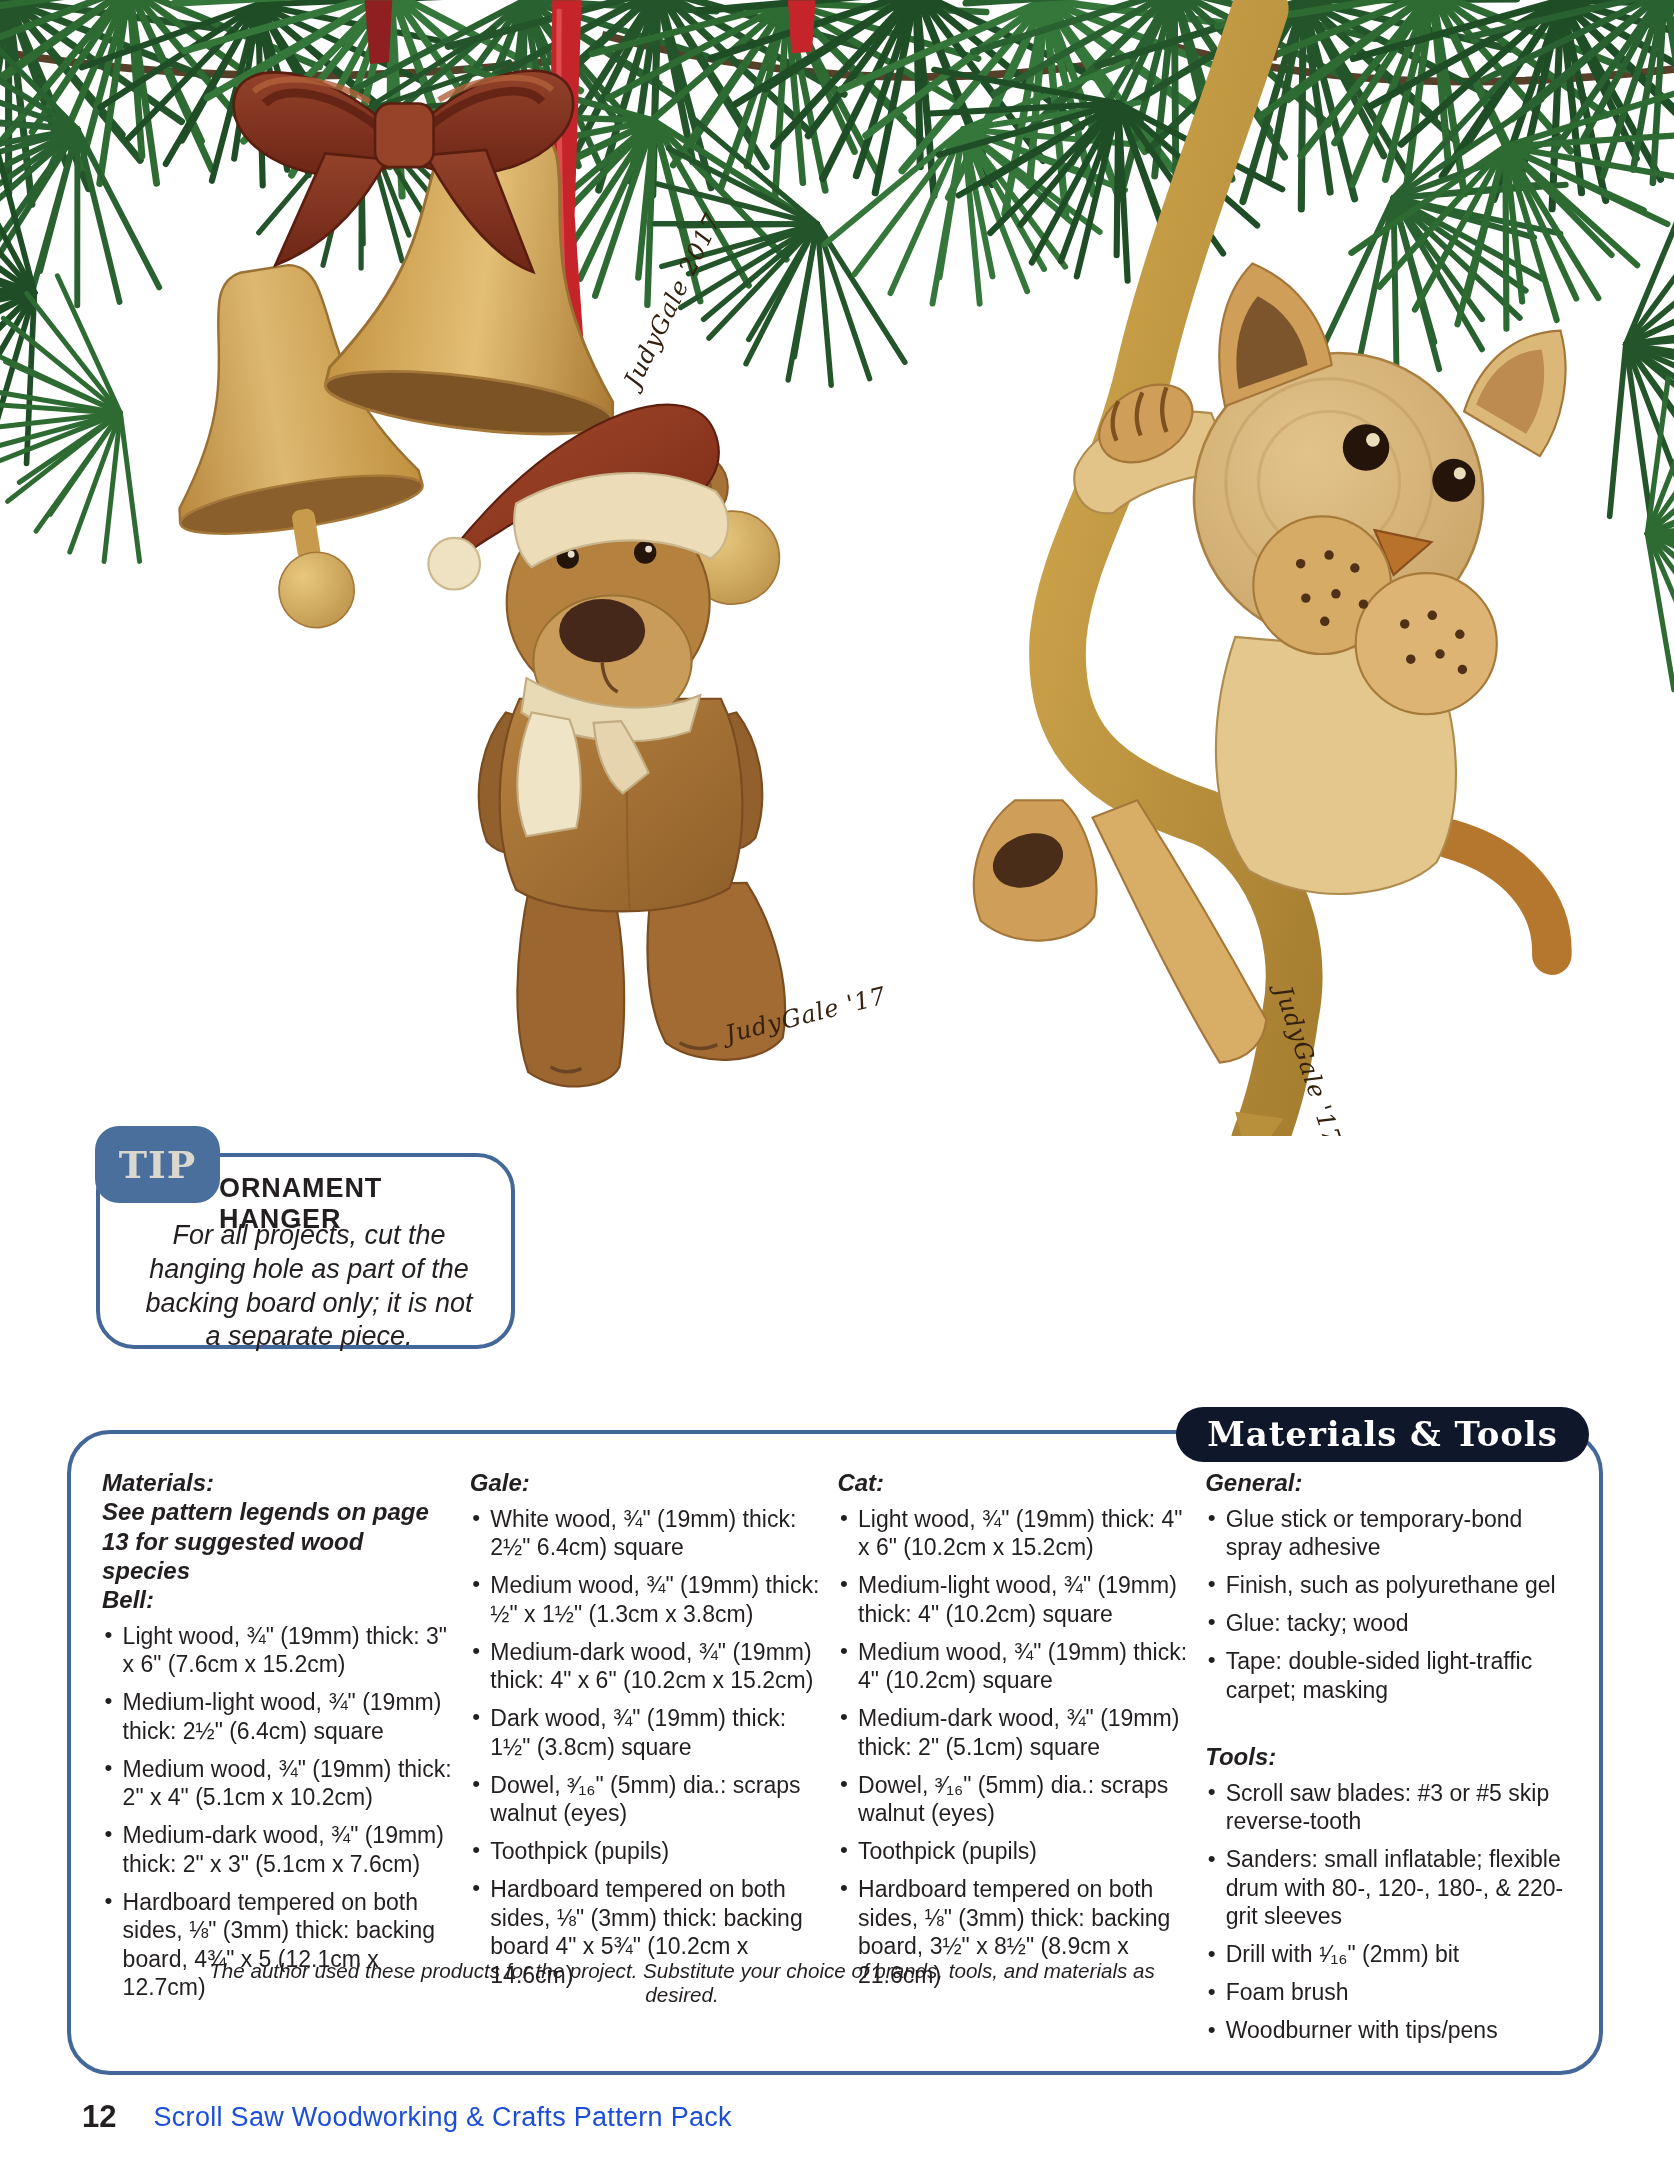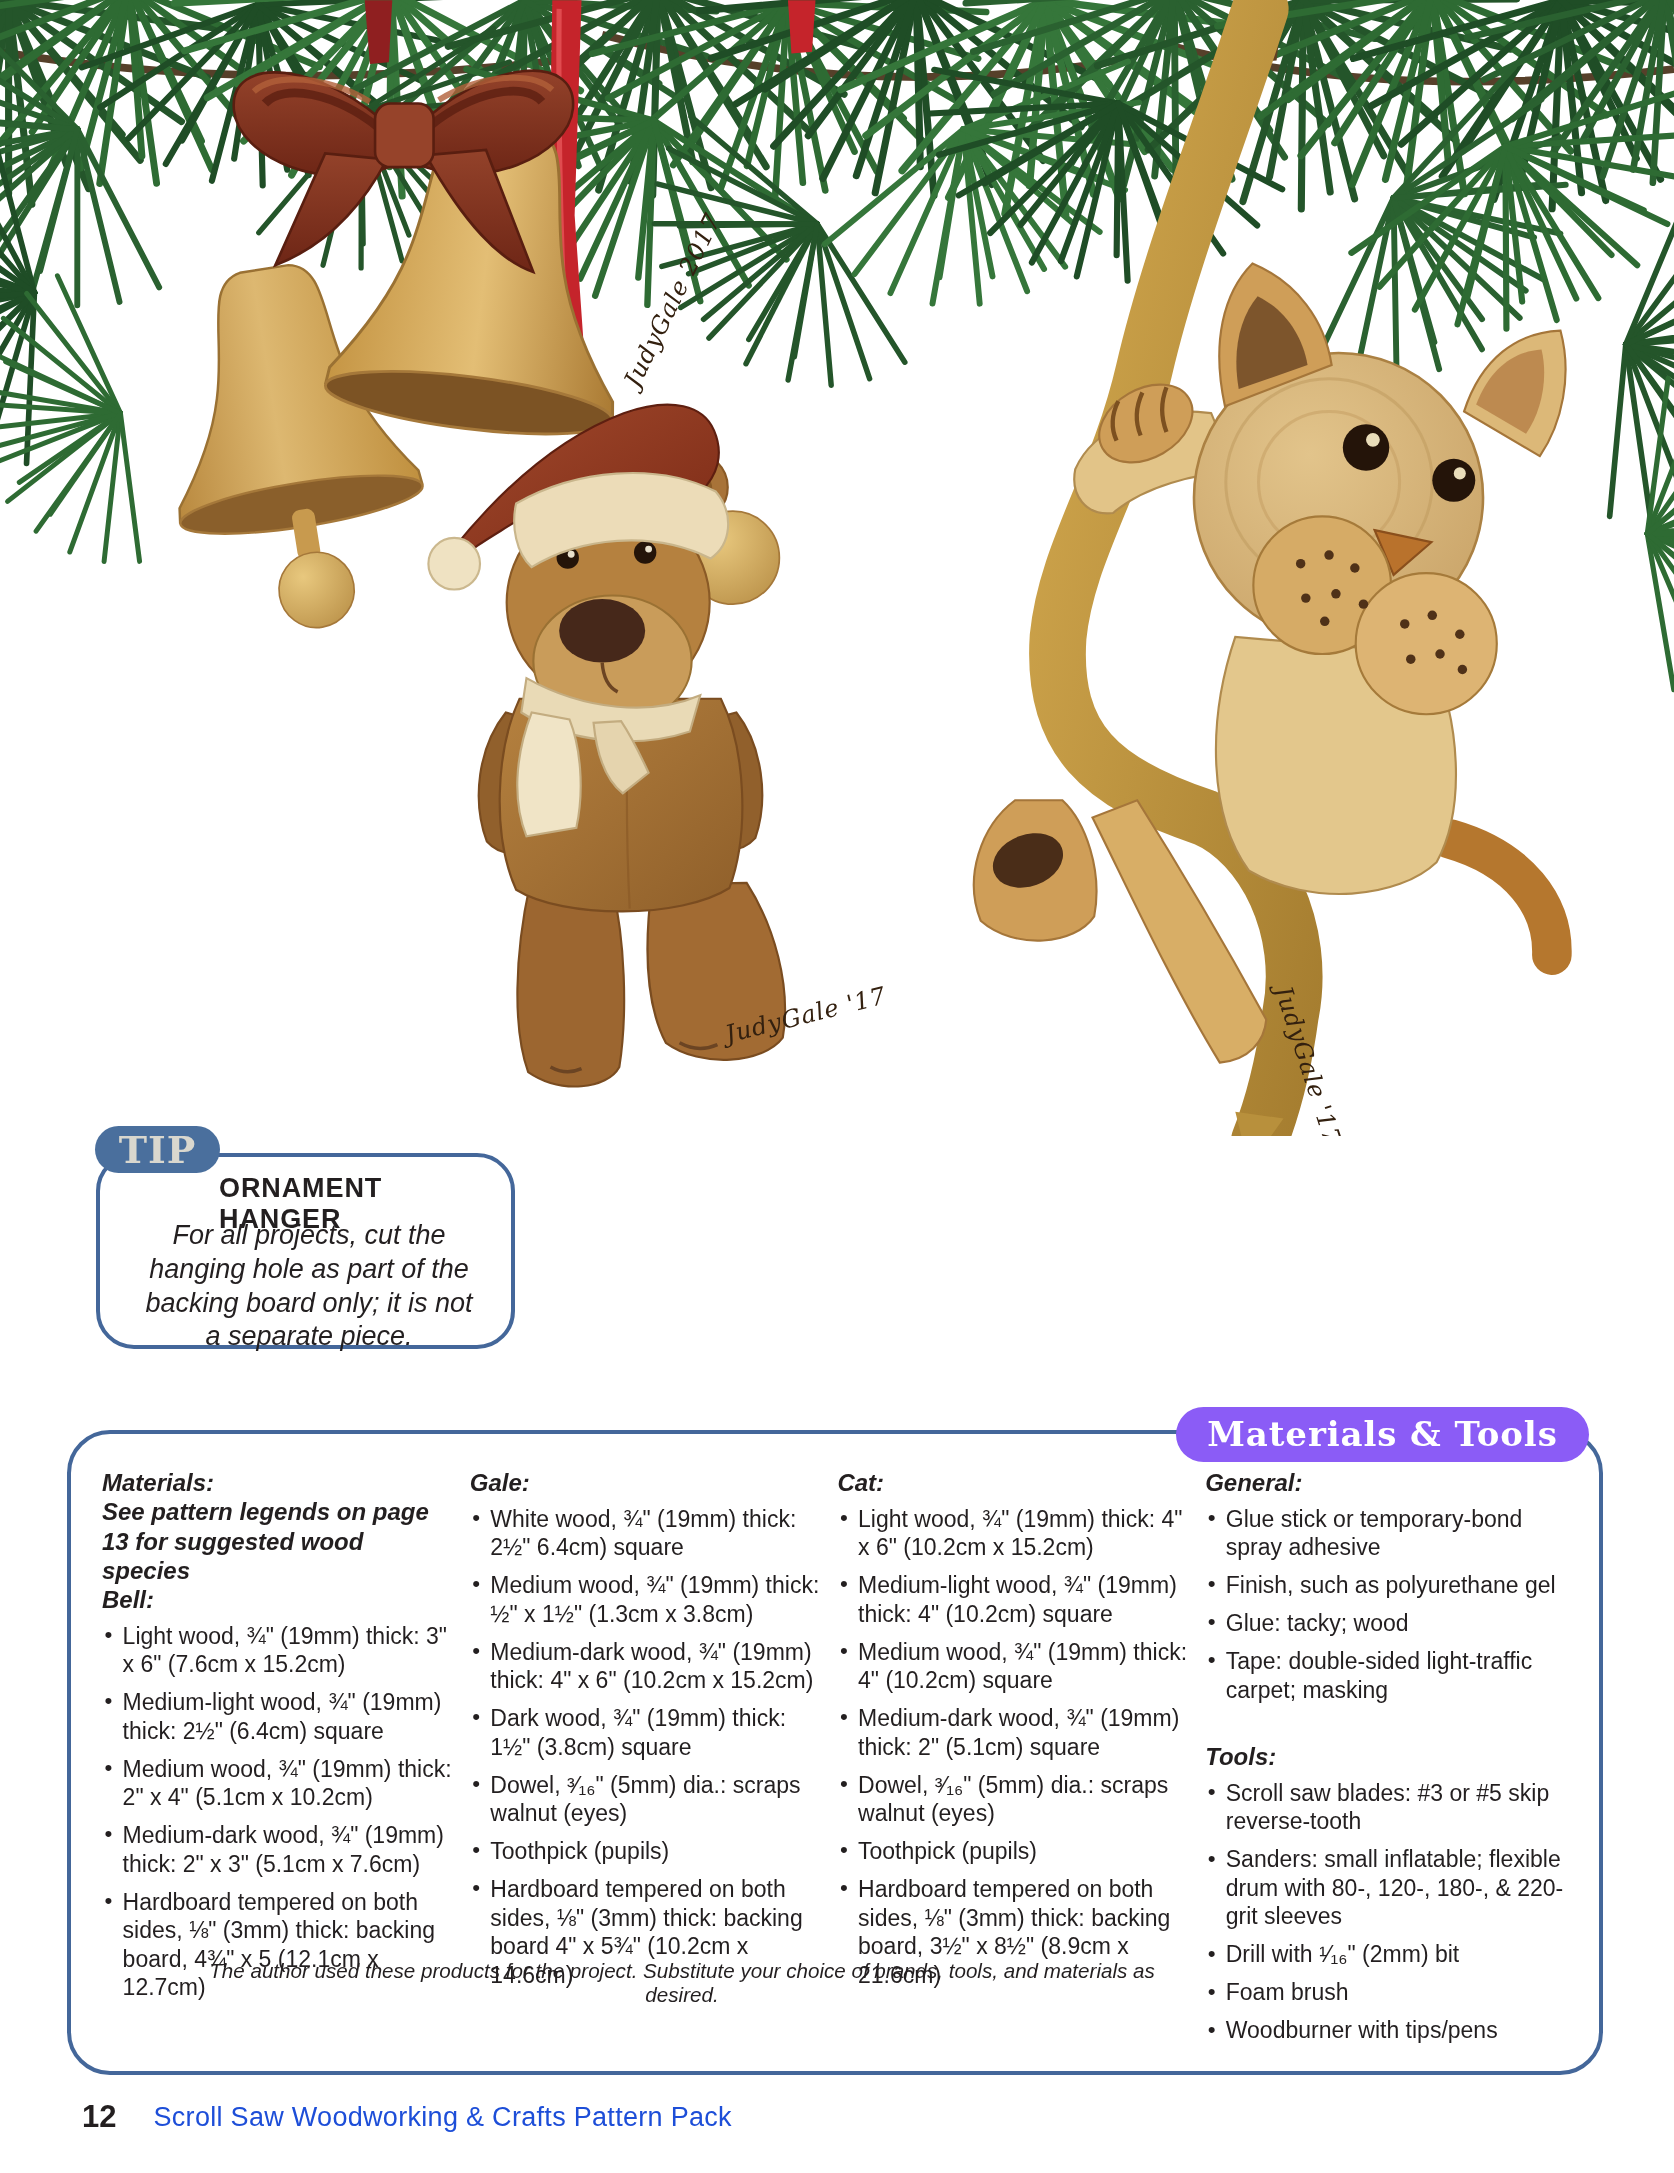--- a/index.html
+++ b/index.html
@@ -11,27 +11,27 @@
   .title{font-family:"DejaVu Serif",serif;font-weight:700;font-size:129px;line-height:1.02;
          color:#44679a;letter-spacing:-2.6px;transform:scaleX(.78);transform-origin:left top;margin:0;}
   .subtitle{font-family:"DejaVu Serif",serif;font-weight:400;font-size:83px;line-height:1;
          color:#44679a;letter-spacing:0.9px;margin:12px 0 0 0;transform:scaleX(.96);transform-origin:left top;}
   .byline{font-style:italic;font-size:34px;color:#161616;margin:29px 0 0 3.4px;}
   
   .tipbox{position:absolute;left:96px;top:1153px;width:411px;height:188px;z-index:2;
           border:4.3px solid #44679a;border-radius:38px;background:#fff;}
   .tipbadge{position:absolute;left:-5.2px;top:-31px;background:#4a6f9d;color:#d9d7ce;
           font-family:"DejaVu Serif",serif;font-weight:700;font-size:38px;
-          padding:1px 24px;border-radius:24px;letter-spacing:0.9px;}
+          padding:16px 24px;border-radius:24px;letter-spacing:0.9px;}
   .tiphead{position:absolute;left:119px;top:15.5px;font-weight:700;font-size:27px;letter-spacing:0.9px;}
   .tipbody{position:absolute;left:36px;top:62px;width:346px;font-style:italic;font-size:27px;line-height:1.25;text-align:center;}
   
   .matbox{position:absolute;left:67px;top:1430px;width:1528px;height:637px;z-index:2;
           border:4.3px solid #44679a;border-radius:43px;background:#fff;}
-  .matpill{position:absolute;top:-27.5px;right:10.3px;background:#8b5cf6;color:#ffffff;
+  .matpill{position:absolute;top:-27.5px;right:10.3px;background:#0f172a;color:#ffffff;
           font-family:"DejaVu Serif",serif;font-weight:700;font-size:34px;
           padding:7.7px 31px;border-radius:29px;letter-spacing:0.9px;}
   .matgrid{position:absolute;left:31px;top:34px;width:1466px;display:grid;
           grid-template-columns:1fr 1fr 1fr 1.02fr;column-gap:20.6px;
           font-size:23px;line-height:1.24;gap:12px;}
   .colhead{font-weight:700;font-style:italic;font-size:24px;margin:0 0 6.9px 0;}
   .intro{font-weight:700;font-style:italic;font-size:24px;line-height:1.22;margin:0;}
   ul.items{list-style:none;margin:0;padding:0;}
   ul.items li{position:relative;padding-left:20.6px;margin:0 0 9.5px 0;}
   ul.items li::before{content:"\2022";position:absolute;left:2.6px;top:-0.9px;font-size:22.4px;}

